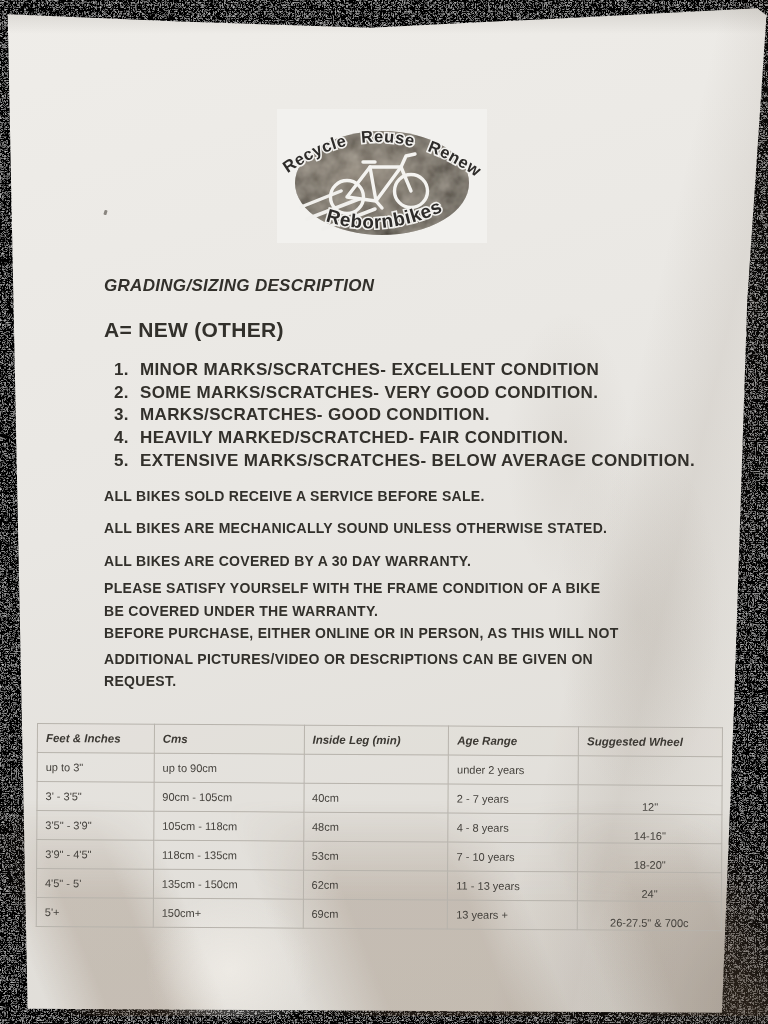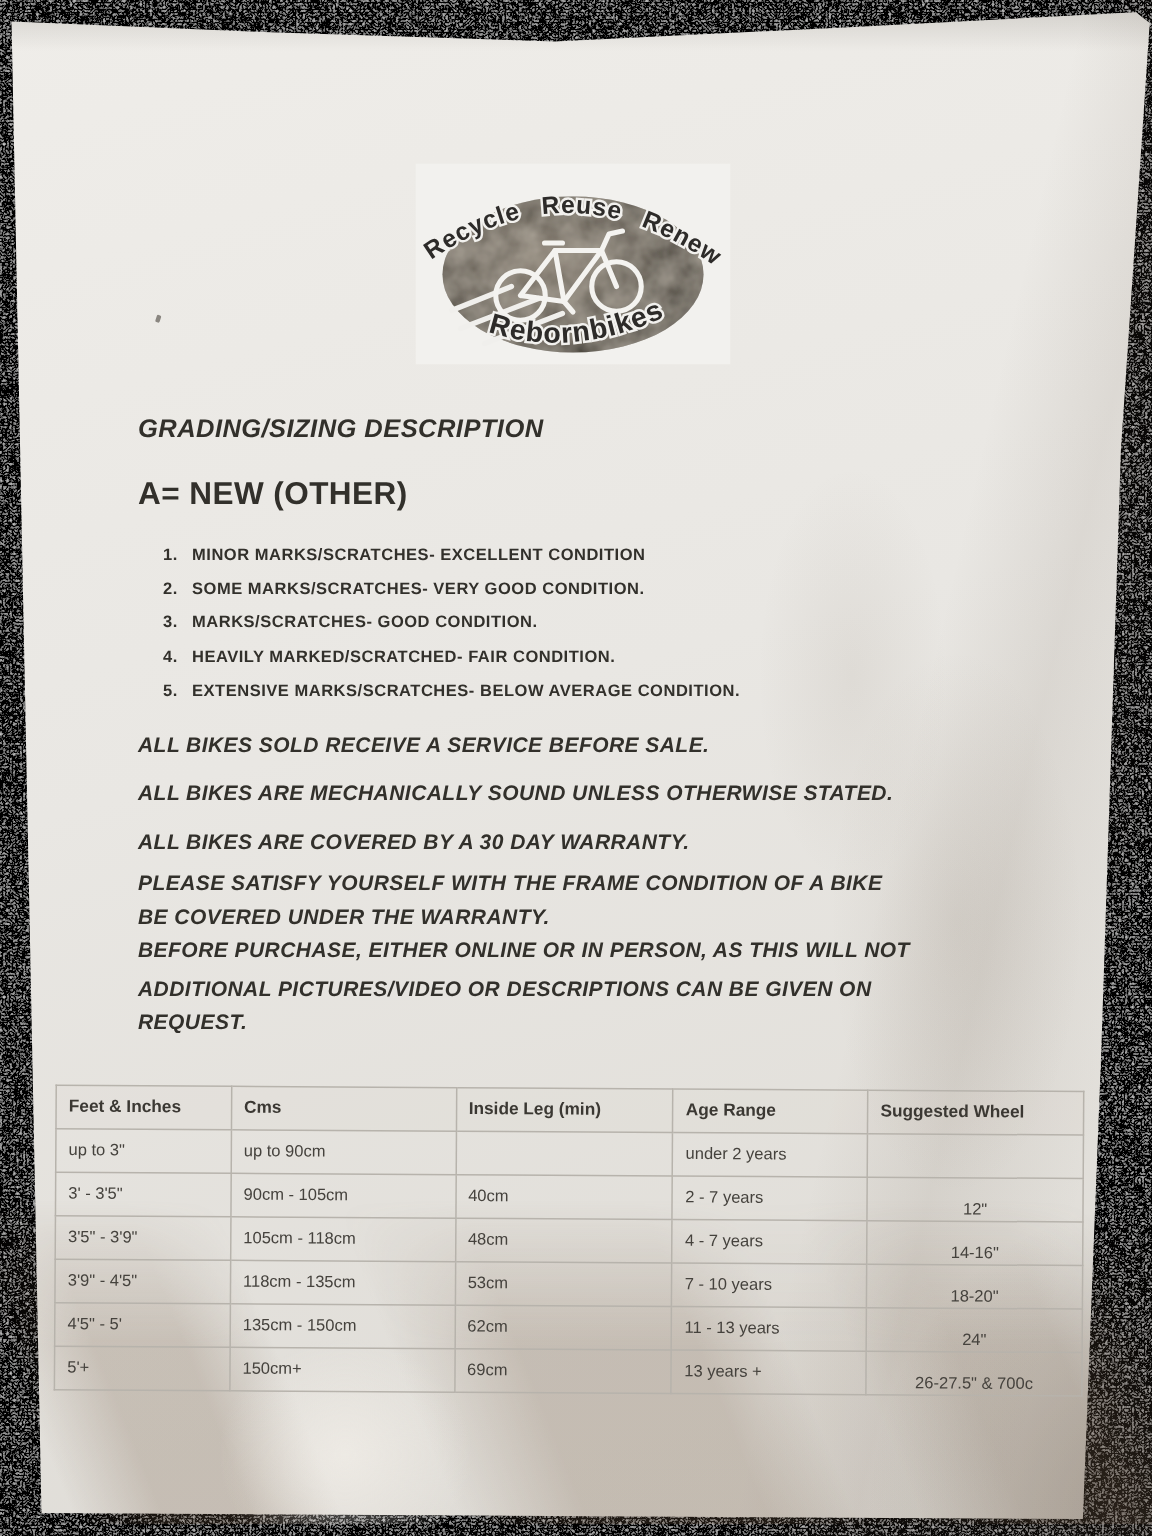--- a/index.html
+++ b/index.html
@@ -25,39 +25,39 @@
     background:
       radial-gradient(ellipse 130px 120px at 230px 170px, rgba(248,244,238,0.55), rgba(248,244,238,0) 65%),
       linear-gradient(68deg, rgba(0,0,0,0) 6%, rgba(118,94,72,0.25) 13% 20%, rgba(118,94,72,0) 27% 36%,
          rgba(118,94,72,0.26) 46% 60%, rgba(118,94,72,0.06) 67% 72%, rgba(118,94,72,0.22) 80% 88%, rgba(118,94,72,0) 95%);
     -webkit-mask-image:linear-gradient(180deg, transparent 0, #000 45%);
     mask-image:linear-gradient(180deg, transparent 0, #000 45%);
   }
   .logo{position:absolute;left:277px;top:109px;width:210px;height:134px;z-index:4;}
   .speck{position:absolute;left:104px;top:210px;width:3px;height:5px;background:#8a8680;transform:rotate(18deg);border-radius:1px;z-index:4;}
   .content{
-    position:absolute;left:92px;top:276px;width:580px;z-index:4;
+    position:absolute;left:104px;top:276px;width:580px;z-index:4;
     color:#32302b;font-weight:bold;
   }
   .doc-title{font-size:17px;font-style:italic;letter-spacing:0.3px;margin:0 0 22px 0;white-space:nowrap;}
   .grade-a{font-size:21px;letter-spacing:0.3px;margin:0 0 17px 0;}
   .grade-b{font-size:15px;letter-spacing:0.3px;margin:0 0 13px 0;}
-  ol.grades{margin:0 0 12px 0;padding-left:30px;font-size:11px;line-height:22.7px;letter-spacing:0.35px;}
+  ol.grades{margin:0 0 12px 0;padding-left:30px;font-size:17px;line-height:22.7px;letter-spacing:0.35px;}
   ol.grades li{padding-left:6px;white-space:nowrap;}
   .para{font-size:14px;line-height:22.5px;letter-spacing:0.3px;margin:0 0 10px 0;}
-  .para div{white-space:nowrap;font-style:italic;}
+  .para div{white-space:nowrap;}
   .para.m5{margin-bottom:5px;}
   .para.m3{margin-bottom:3px;}
   .size-table{
     position:absolute;left:37px;top:723px;width:686px;z-index:4;
     border-collapse:collapse;transform:rotate(0.35deg);transform-origin:left top;
     color:#45423d;
   }
   .size-table th,.size-table td{border:1px solid #b7b3ac;padding:2px 8px;text-align:left;}
-  .size-table th{font-size:11.5px;font-weight:bold;color:#3b3833;height:24px;background:rgba(214,206,194,0.10);}
+  .size-table th{font-size:11.5px;font-weight:bold;color:#3b3833;height:24px;background:rgba(214,206,194,0.10);font-style:italic;}
   .size-table td{font-size:11px;font-weight:normal;height:24px;}
   .size-table td.wheel{text-align:center;vertical-align:bottom;padding-bottom:1px;}
 </style>
 </head>
 <body>
 
 <svg class="carpet" width="768" height="1024">
   <defs>
     <filter id="carpetF" x="0" y="0" width="100%" height="100%">
       <feTurbulence type="turbulence" baseFrequency="0.45" numOctaves="3" seed="11" stitchTiles="stitch"></feTurbulence>
@@ -180,21 +180,21 @@
       <td>3' - 3'5"</td>
       <td>90cm - 105cm</td>
       <td>40cm</td>
       <td>2 - 7 years</td>
       <td class="wheel">12"</td>
     </tr>
     <tr>
       <td>3'5" - 3'9"</td>
       <td>105cm - 118cm</td>
       <td>48cm</td>
-      <td>4 - 7 years</td>
+      <td>4 - 8 years</td>
       <td class="wheel">14-16"</td>
     </tr>
     <tr>
       <td>3'9" - 4'5"</td>
       <td>118cm - 135cm</td>
       <td>53cm</td>
       <td>7 - 10 years</td>
       <td class="wheel">18-20"</td>
     </tr>
     <tr>

